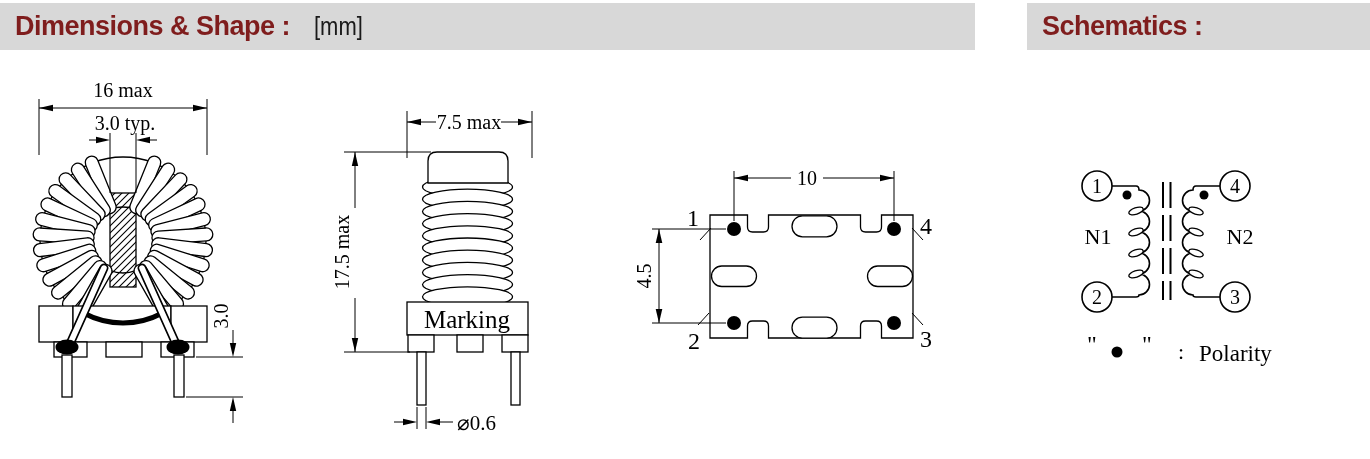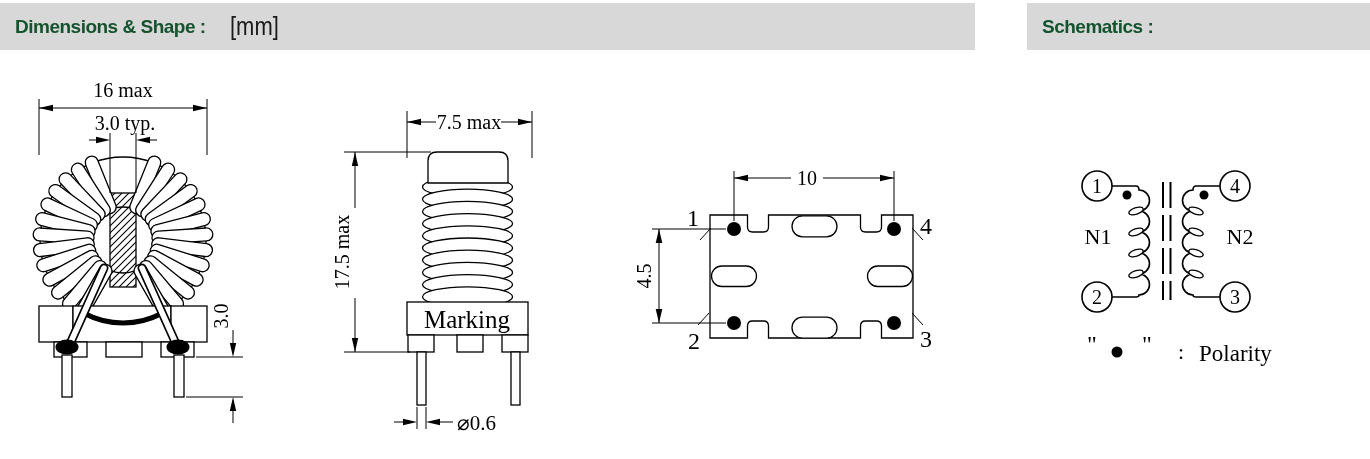--- a/index.html
+++ b/index.html
@@ -12,21 +12,21 @@
   }
   .bar{
     position:absolute;top:3px;height:47px;
     background:#d8d8d8;
     display:flex;align-items:center;
   }
   .bar-left{left:0;width:975px;padding-left:15px;box-sizing:border-box;}
   .bar-right{left:1027px;width:412px;padding-left:15px;box-sizing:border-box;}
   .bar-title{
     font-family:"Liberation Sans",sans-serif;
-    font-weight:bold;font-size:19px;color:#14532d;letter-spacing:-0.5px;
+    font-weight:bold;font-size:27px;color:#7f1d1d;letter-spacing:-0.5px;
     white-space:pre;
   }
   .bar-unit{
     font-family:"Liberation Sans",sans-serif;
     font-size:25px;color:#1a1a1a;margin-left:24px;
     display:inline-block;transform:scaleX(0.88);transform-origin:left center;
   }
   svg{position:absolute;left:0;top:0;}
   .w{fill:#ffffff;stroke:#000000;stroke-width:1.3;}
   .thick{fill:none;stroke:#000000;stroke-width:5;}

